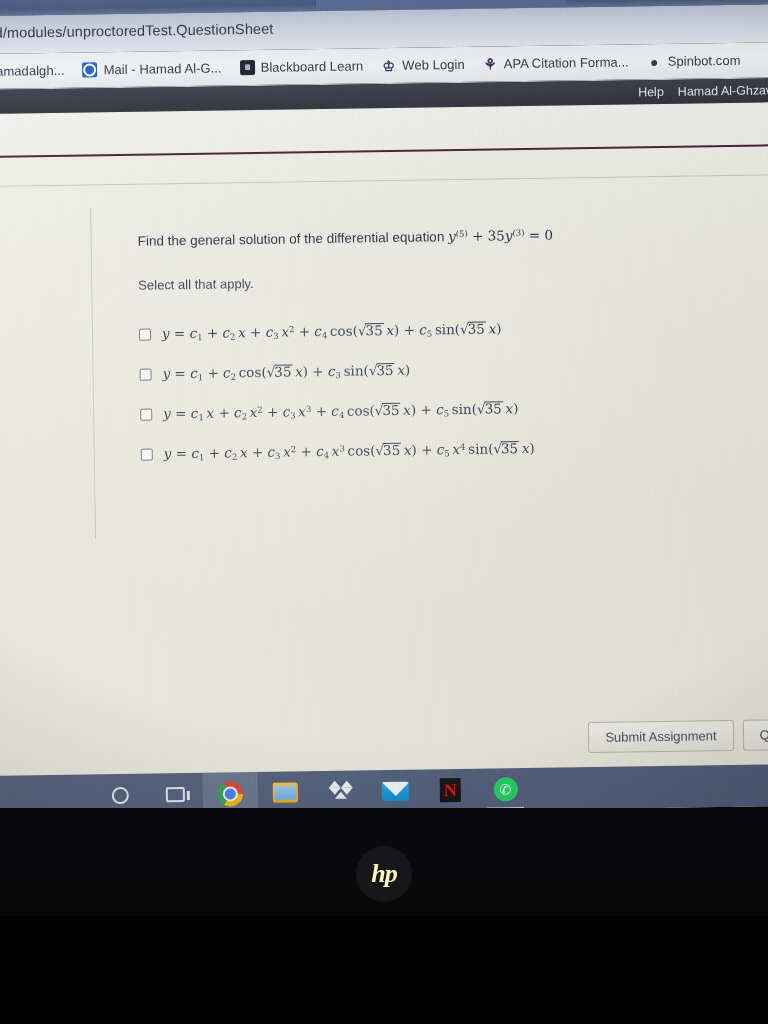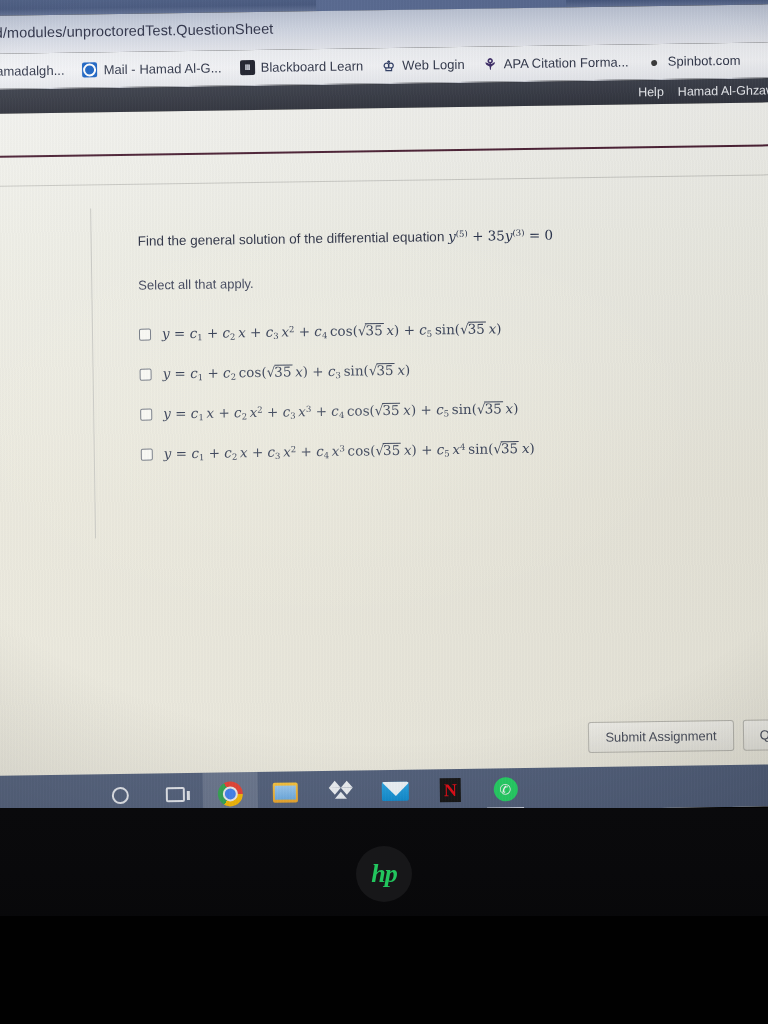--- a/index.html
+++ b/index.html
@@ -270,21 +270,21 @@
     position: absolute; left: 0; top: 808px; width: 768px; height: 216px;
     background: linear-gradient(180deg,#0a0a0c 0%, #09090b 30%, #060607 100%);
   }
   .hp-logo {
     position: absolute; left: 50%; top: 38px; transform: translateX(-50%);
     width: 56px; height: 56px; border-radius: 50%;
     background: #171719;
     display: flex; align-items: center; justify-content: center;
     font-family: "Liberation Serif", serif;
     font-style: italic; font-weight: bold;
-    font-size: 26px; color: #22c55e; letter-spacing: -1px;
+    font-size: 26px; color: #fef9c3; letter-spacing: -1px;
   }
   .deskdark {
     position: absolute; left: 0; top: 916px; width: 768px; height: 108px;
     background: #010101;
   }
 
   
   .glare {
     position: absolute; inset: 0; pointer-events: none;
     background:

